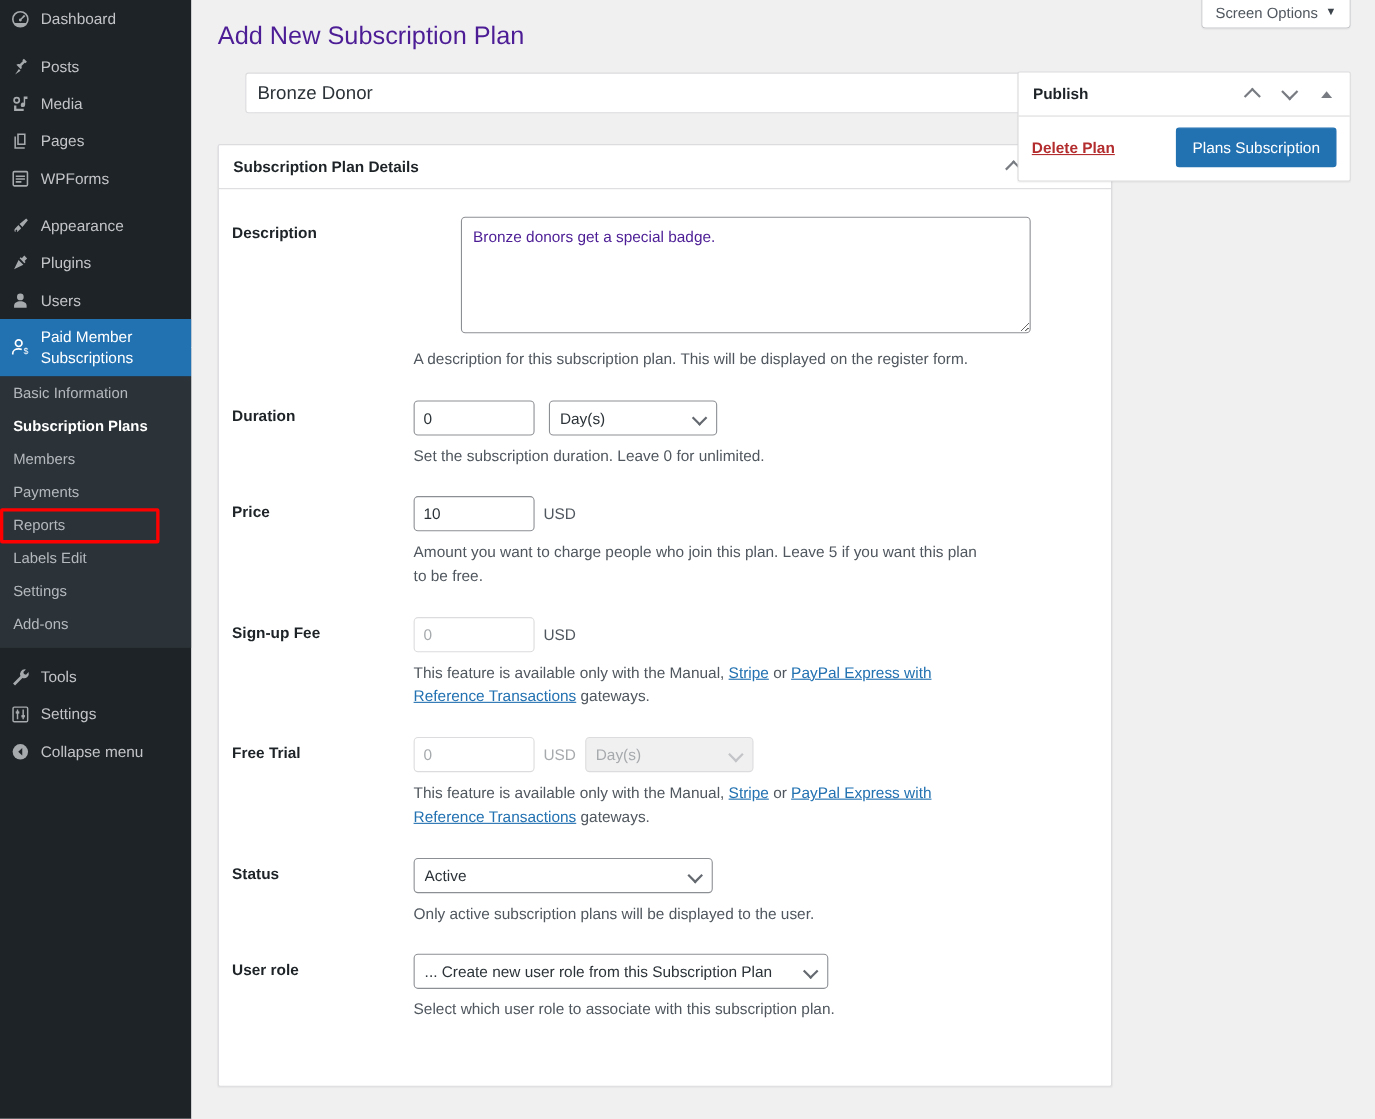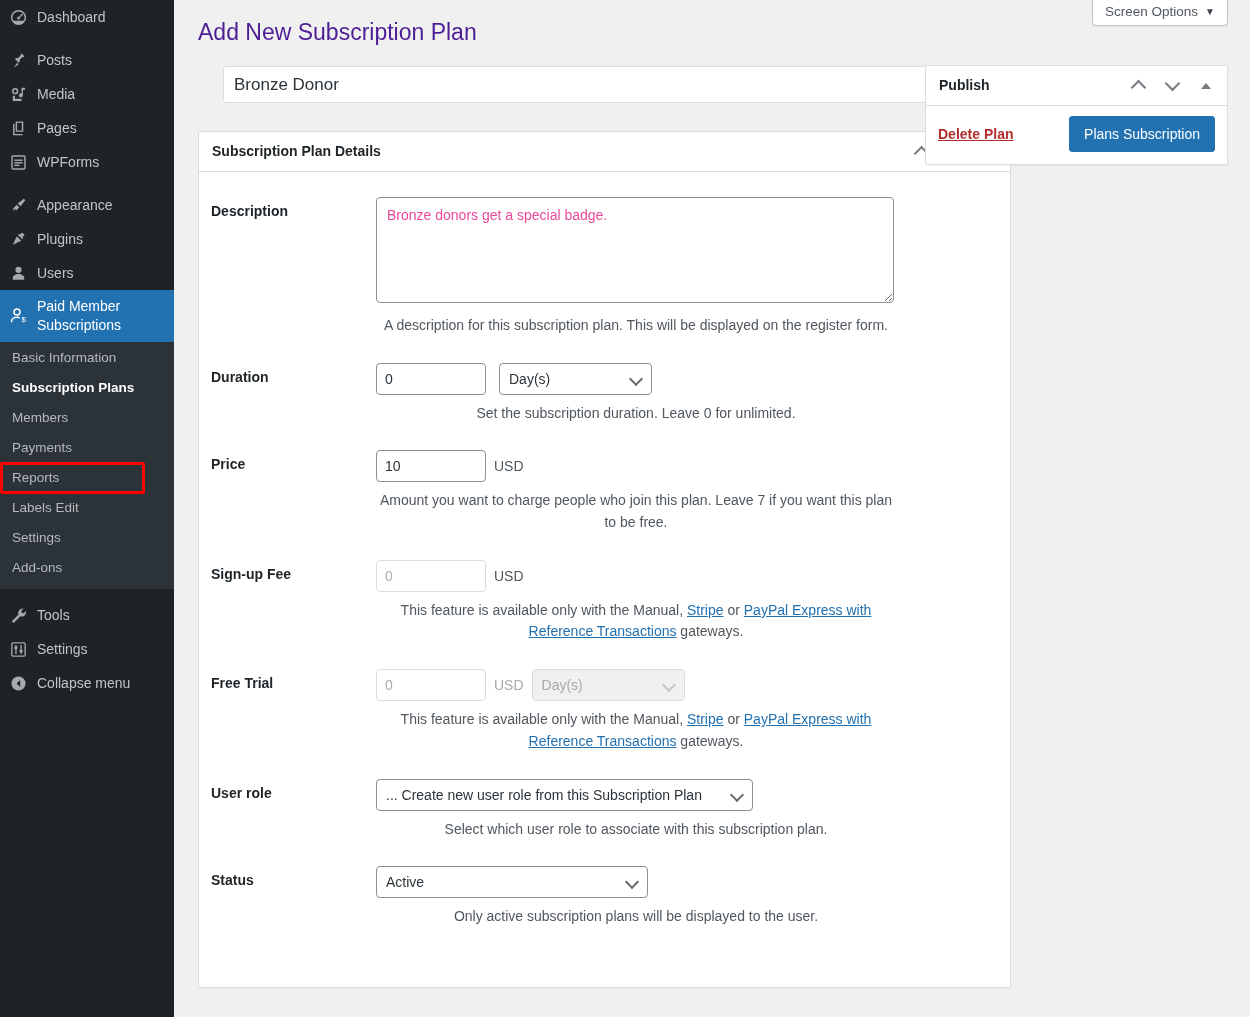--- a/index.html
+++ b/index.html
@@ -201,36 +201,36 @@
   table.form-table td {
     vertical-align: top;
     padding: 13px 10px 13px 0;
   }
   .field-desc {
     margin: 8px 0 0 0;
     font-size: 14px;
     color: #50575e;
     line-height: 1.55;
     max-width: 520px;
-    text-align: center;
   }
   .field-desc a { color: #2271b1; text-decoration: underline; }
 
   textarea#plan-description {
     width: 518px; height: 106px;
     padding: 7px 10px;
     font-size: 14px;
     line-height: 1.5;
-    color: #ec4899;
+    color: #4c1d95;
     border: 1px solid #8c8f94;
     border-radius: 4px;
     background: #fff;
     resize: vertical;
     font-family: "Liberation Sans", sans-serif;
     outline: none;
+    margin-left: 43px;
   }
 
   input.txt {
     height: 32px;
     padding: 0 8px;
     font-size: 14px;
     color: #2c3338;
     border: 1px solid #8c8f94;
     border-radius: 4px;
     background: #fff;
@@ -526,21 +526,21 @@
             </td>
           </tr>
 
           <tr>
             <th>Price</th>
             <td>
               <div class="inline-row">
                 <input class="txt w110" type="text" value="10" style="">
                 <span class="unit">USD</span>
               </div>
-              <p class="field-desc">Amount you want to charge people who join this plan. Leave 7 if you want this plan to be free.</p>
+              <p class="field-desc">Amount you want to charge people who join this plan. Leave 5 if you want this plan to be free.</p>
             </td>
           </tr>
 
           <tr>
             <th>Sign-up Fee</th>
             <td>
               <div class="inline-row">
                 <input class="txt w110 disabled" type="text" placeholder="0" style="">
                 <span class="unit">USD</span>
               </div>
@@ -562,40 +562,40 @@
                   </select>
                 </span>
               </div>
               <p class="field-desc">
                 <span>This feature is available only with the Manual, </span><a href="#">Stripe</a><span> or </span><a href="#">PayPal Express with Reference Transactions</a><span> gateways.</span>
               </p>
             </td>
           </tr>
 
           <tr>
+            <th>Status</th>
+            <td>
+              <span class="sel-wrap">
+                <select class="sel" style="width:272px">
+                  <option>Active</option>
+                </select>
+              </span>
+              <p class="field-desc">Only active subscription plans will be displayed to the user.</p>
+            </td>
+          </tr>
+
+          <tr>
             <th>User role</th>
             <td>
               <span class="sel-wrap">
                 <select class="sel" style="width:377px">
                   <option>... Create new user role from this Subscription Plan</option>
                 </select>
               </span>
               <p class="field-desc">Select which user role to associate with this subscription plan.</p>
-            </td>
-          </tr>
-
-          <tr>
-            <th>Status</th>
-            <td>
-              <span class="sel-wrap">
-                <select class="sel" style="width:272px">
-                  <option>Active</option>
-                </select>
-              </span>
-              <p class="field-desc">Only active subscription plans will be displayed to the user.</p>
             </td>
           </tr>
         </tbody>
       </table>
     </div>
   </div>
 
   <div class="postbox" id="publish-box">
     <div class="postbox-header">
       <h2>Publish</h2>

